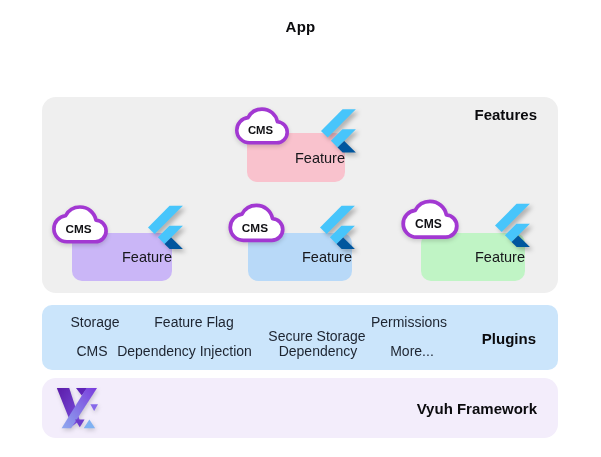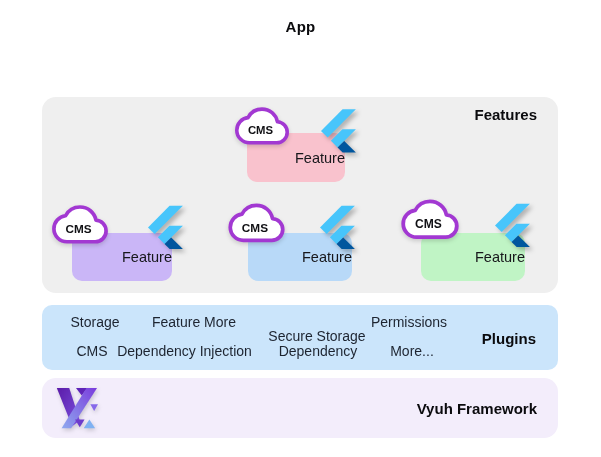--- a/index.html
+++ b/index.html
@@ -53,21 +53,21 @@
 <div class="canvas">
 
   <div class="app-title">App</div>
 
   <section class="box features-box">
     <div class="section-label features-label">Features</div>
   </section>
 
   <section class="box plugins-box">
     <span class="plug p11">Storage</span>
-    <span class="plug p12">Feature More</span>
+    <span class="plug p12">Feature Flag</span>
     <span class="plug p13">Secure Storage</span>
     <span class="plug p14">Permissions</span>
     <span class="plug p21">CMS</span>
     <span class="plug p22">Dependency Injection</span>
     <span class="plug p23">Dependency</span>
     <span class="plug p24">More...</span>
     <div class="section-label plugins-label">Plugins</div>
   </section>
 
   <section class="box framework-box">

